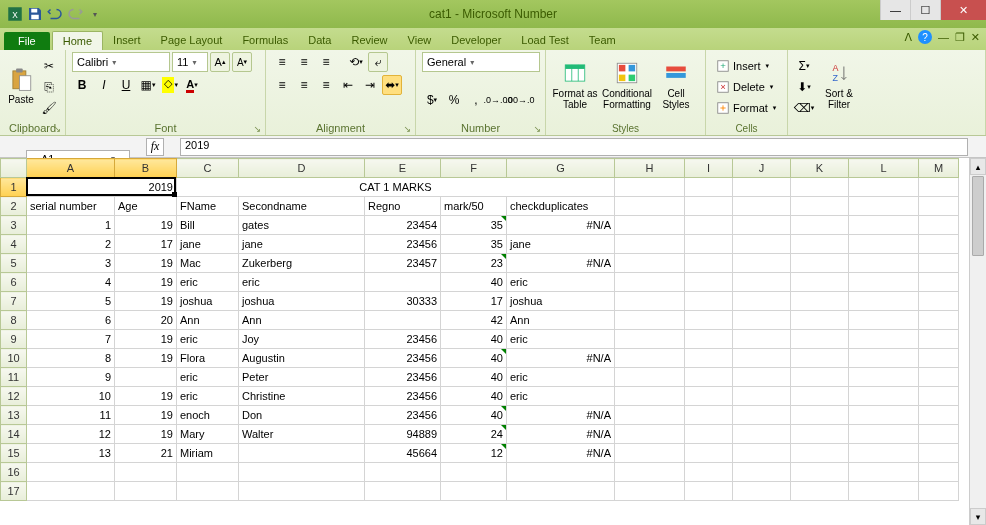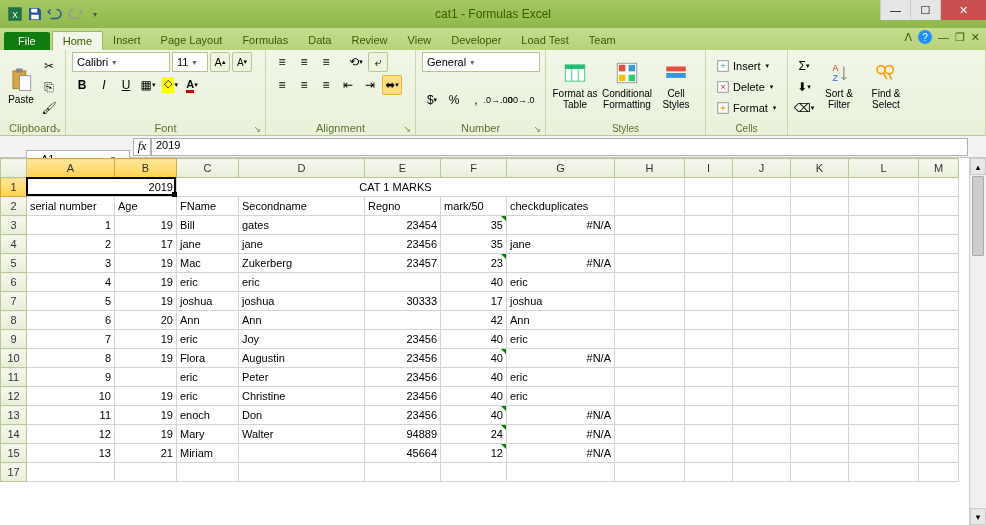--- a/index.html
+++ b/index.html
@@ -38,21 +38,21 @@
 .smbtn.sel { background: #ffdf7f; border: 1px solid #e2b33a; }
 .combo { height: 20px; border: 1px solid #b5c78f; background: #fff; display: flex; align-items: center; padding: 0 4px; font-size: 11px; }
 .combo .dd { margin-left: 4px; font-size: 8px; color: #666; }
 .cellbtn { display: flex; align-items: center; gap: 3px; height: 20px; padding: 0 4px; cursor: pointer; font-size: 11px; }
 .cellbtn svg { width: 14px; height: 14px; }
 
 
 .fbar { height: 22px; border-bottom: 1px solid #c5c5c5; display: flex; align-items: center; background: #f3f3f3; }
 .namebox { width: 104px; height: 18px; border: 1px solid #b0b0b0; background: #fff; margin-left: 26px; display: flex; align-items: center; padding: 0 14px; font-size: 11px; margin-top: 24px; }
 .namebox .dd { margin-left: auto; font-size: 8px; color: #666; }
-.fxwrap { display: flex; align-items: center; margin-left: 3px; gap: 0; flex: 1; }
+.fxwrap { display: flex; align-items: center; margin-left: 16px; gap: 16px; flex: 1; }
 .fxicon { width: 18px; height: 18px; border: 1px solid #b0b0b0; background: #fff; display: flex; align-items: center; justify-content: center; font-style: italic; font-family: serif; font-size: 12px; }
 .formula-input { flex: 1; height: 18px; border: 1px solid #b0b0b0; background: #fff; padding: 0 4px; font-size: 11px; margin-right: 18px; }
 
 
 .gridwrap { position: relative; height: calc(525px - 28px - 22px - 86px - 22px); overflow: hidden; }
 table.grid { border-collapse: collapse; table-layout: fixed; }
 .grid th, .grid td { border: 1px solid #d4d4d4; height: 19px; font-size: 11px; padding: 0 3px; overflow: hidden; white-space: nowrap; }
 .grid th { background: linear-gradient(#f6f8ef,#e8eed9); font-weight: normal; color: #333; text-align: center; border: 1px solid #b8c896; }
 .grid th.colA, .grid th.colB { background: linear-gradient(#ffe79b,#ffd152); border: 1px solid #d6a93a; }
 .grid th.rowhdr { width: 26px; background: linear-gradient(#f6f8ef,#e8eed9); text-align: center; }
@@ -90,21 +90,21 @@
           <path fill="none" stroke="#2b579a" stroke-width="2" d="M14 6c4 0 6 3 6 6s-3 6-6 6H6m0-12l-3 3 3 3"></path>
         </svg>
       </div>
     <div class="qicon">
         <svg viewBox="0 0 24 24">
           <path fill="none" stroke="#999" stroke-width="2" d="M10 6c-4 0-6 3-6 6s3 6 6 6h8m0-12l3 3-3 3"></path>
         </svg>
       </div>
     <div class="qicon" style="font-size:8px;color:#555">▾</div>
   </div>
-  <div class="titletext">cat1 - Formulas Excel</div>
+  <div class="titletext">cat1 - Microsoft Number</div>
   <div class="winbtns">
     <div class="winbtn">—</div>
     <div class="winbtn">☐</div>
     <div class="winbtn close">✕</div>
   </div>
 </div>
 
 <div class="tabs">
   <div class="filetab">File</div>
   <div id="tabrow" style="display: flex;">
@@ -291,28 +291,20 @@
         <div class="smbtn">⬇<span style="font-size:7px">▾</span></div>
         <div class="smbtn">⌫<span style="font-size:7px">▾</span></div>
       </div>
       <div class="bigbtn" style="width:44px">
           <svg viewBox="0 0 32 32">
             <text x="8" y="14" font-size="12" fill="#c33">A</text>
             <text x="8" y="26" font-size="12" fill="#36c">Z</text>
             <path d="M22 8v16m-3-3l3 3 3-3" stroke="#555" fill="none"></path>
           </svg>
           <span>Sort &amp; Filter</span>
-        </div>
-      <div class="bigbtn" style="width:44px">
-          <svg viewBox="0 0 32 32">
-            <circle cx="10" cy="12" r="5" fill="none" stroke="#f90" stroke-width="2"></circle>
-            <circle cx="20" cy="12" r="5" fill="none" stroke="#f90" stroke-width="2"></circle>
-            <path d="M13 16l4 8m2-8l4 8" stroke="#f90" stroke-width="2"></path>
-          </svg>
-          <span>Find &amp; Select</span>
         </div>
     </div>
   </div>
 </div>
 
 <div class="fbar">
   <div class="namebox">
       <span>A1</span>
       <span class="dd">▾</span>
     </div>
@@ -570,20 +562,36 @@
           <td class="r" style="position:relative">12<span class="tri" style="top:0;right:0"></span></td>
           <td class="r">#N/A</td>
           <td></td>
           <td></td>
           <td></td>
           <td></td>
           <td></td>
           <td></td>
         </tr>
         <tr>
+          <th class="rowhdr">16</th>
+          <td></td>
+          <td></td>
+          <td></td>
+          <td></td>
+          <td></td>
+          <td></td>
+          <td></td>
+          <td></td>
+          <td></td>
+          <td></td>
+          <td></td>
+          <td></td>
+          <td></td>
+        </tr>
+        <tr>
           <th class="rowhdr">17</th>
           <td></td>
           <td></td>
           <td></td>
           <td></td>
           <td></td>
           <td></td>
           <td></td>
           <td></td>
           <td></td>

